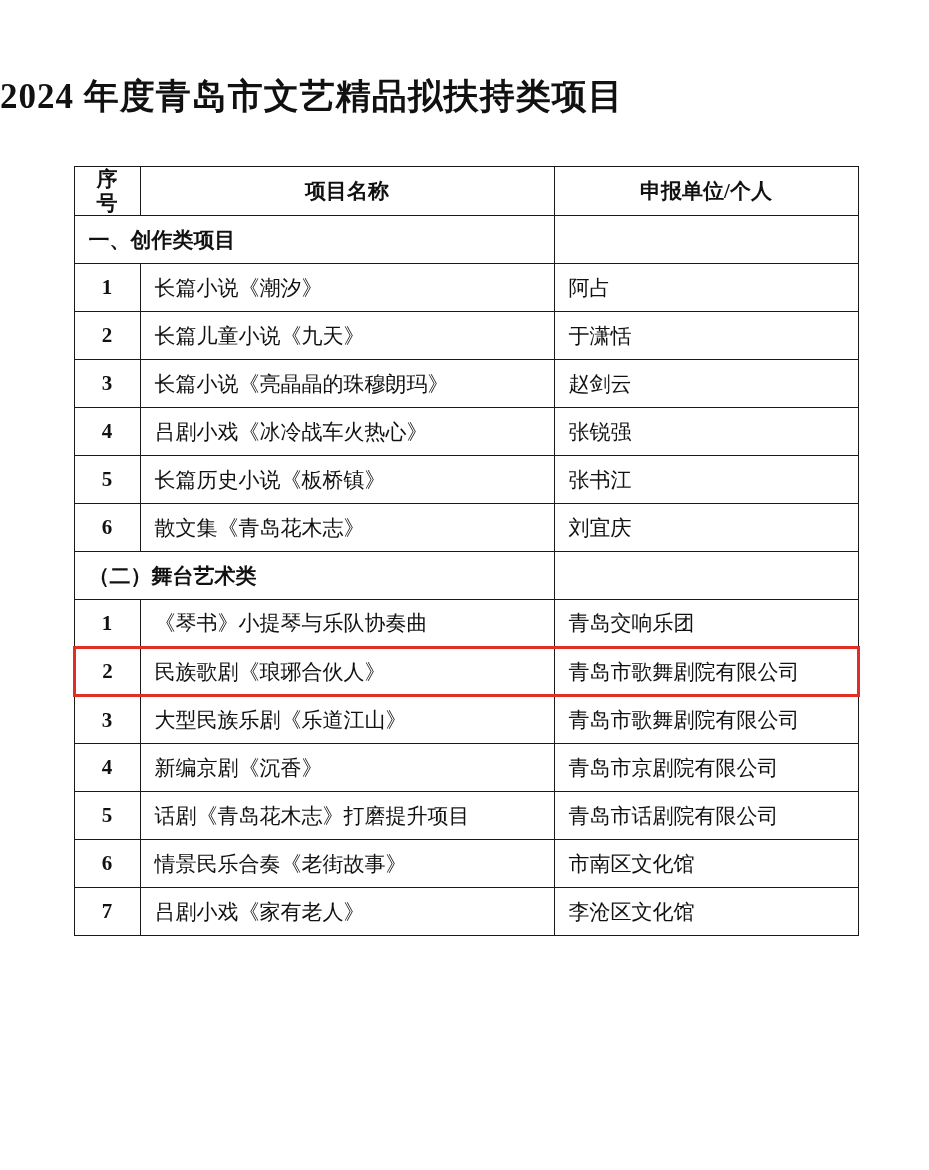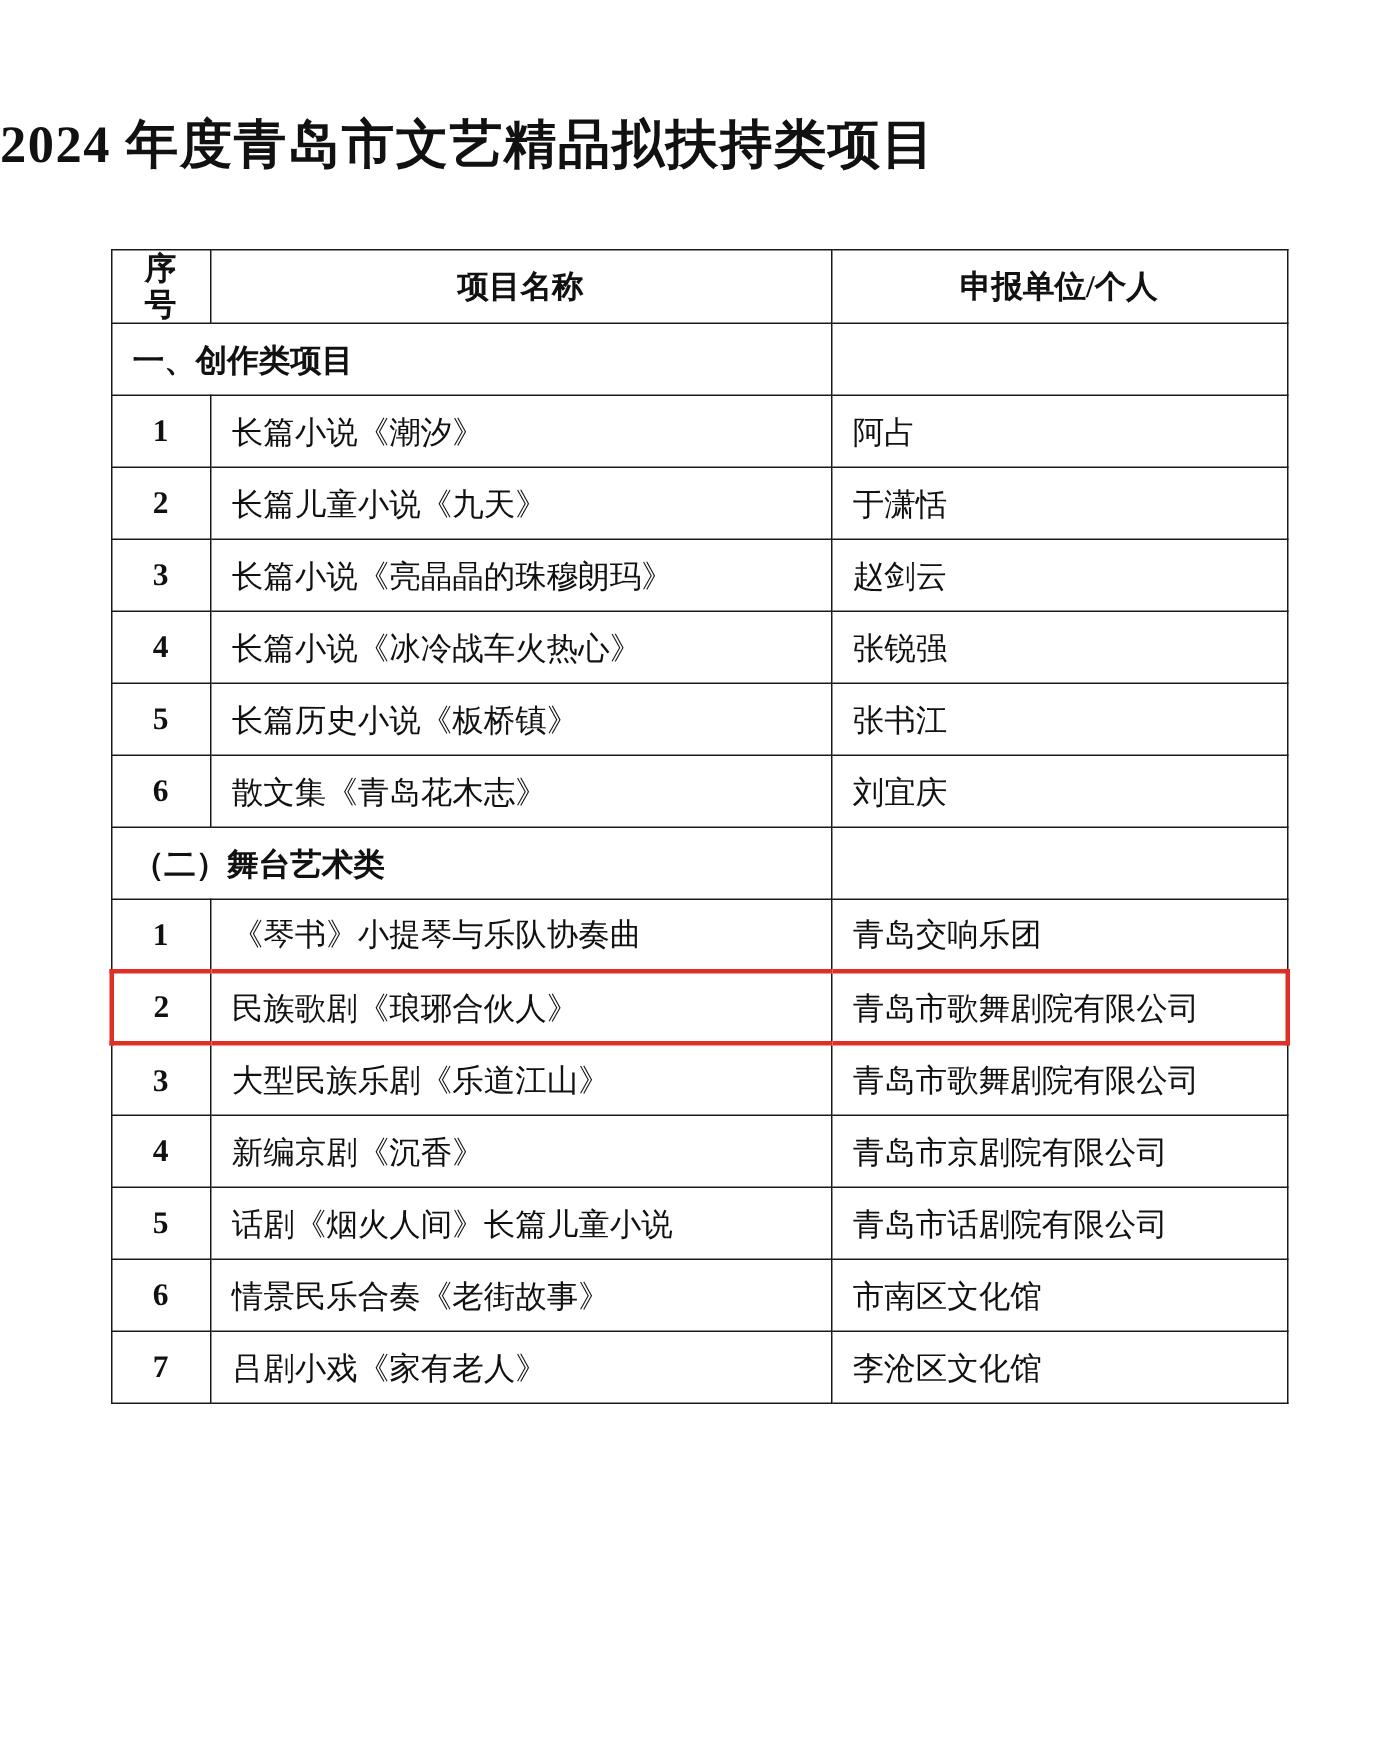--- a/index.html
+++ b/index.html
@@ -140,21 +140,21 @@
           <td class="col-name">长篇儿童小说《九天》</td>
           <td class="col-unit">于潇恬</td>
         </tr>
         <tr>
           <td class="col-idx idx-cell">3</td>
           <td class="col-name">长篇小说《亮晶晶的珠穆朗玛》</td>
           <td class="col-unit">赵剑云</td>
         </tr>
         <tr>
           <td class="col-idx idx-cell">4</td>
-          <td class="col-name">长篇小说《冰冷战车火热心》</td>
+          <td class="col-name">吕剧小戏《冰冷战车火热心》</td>
           <td class="col-unit">张锐强</td>
         </tr>
         <tr>
           <td class="col-idx idx-cell">5</td>
           <td class="col-name">长篇历史小说《板桥镇》</td>
           <td class="col-unit">张书江</td>
         </tr>
         <tr>
           <td class="col-idx idx-cell">6</td>
           <td class="col-name">散文集《青岛花木志》</td>
@@ -183,21 +183,21 @@
           <td class="col-name">大型民族乐剧《乐道江山》</td>
           <td class="col-unit nowrap">青岛市歌舞剧院有限公司</td>
         </tr>
         <tr>
           <td class="col-idx idx-cell">4</td>
           <td class="col-name">新编京剧《沉香》</td>
           <td class="col-unit nowrap">青岛市京剧院有限公司</td>
         </tr>
         <tr>
           <td class="col-idx idx-cell">5</td>
-          <td class="col-name">话剧《烟火人间》长篇儿童小说</td>
+          <td class="col-name">话剧《青岛花木志》打磨提升项目</td>
           <td class="col-unit nowrap">青岛市话剧院有限公司</td>
         </tr>
         <tr>
           <td class="col-idx idx-cell">6</td>
           <td class="col-name">情景民乐合奏《老街故事》</td>
           <td class="col-unit">市南区文化馆</td>
         </tr>
         <tr>
           <td class="col-idx idx-cell">7</td>
           <td class="col-name">吕剧小戏《家有老人》</td>

